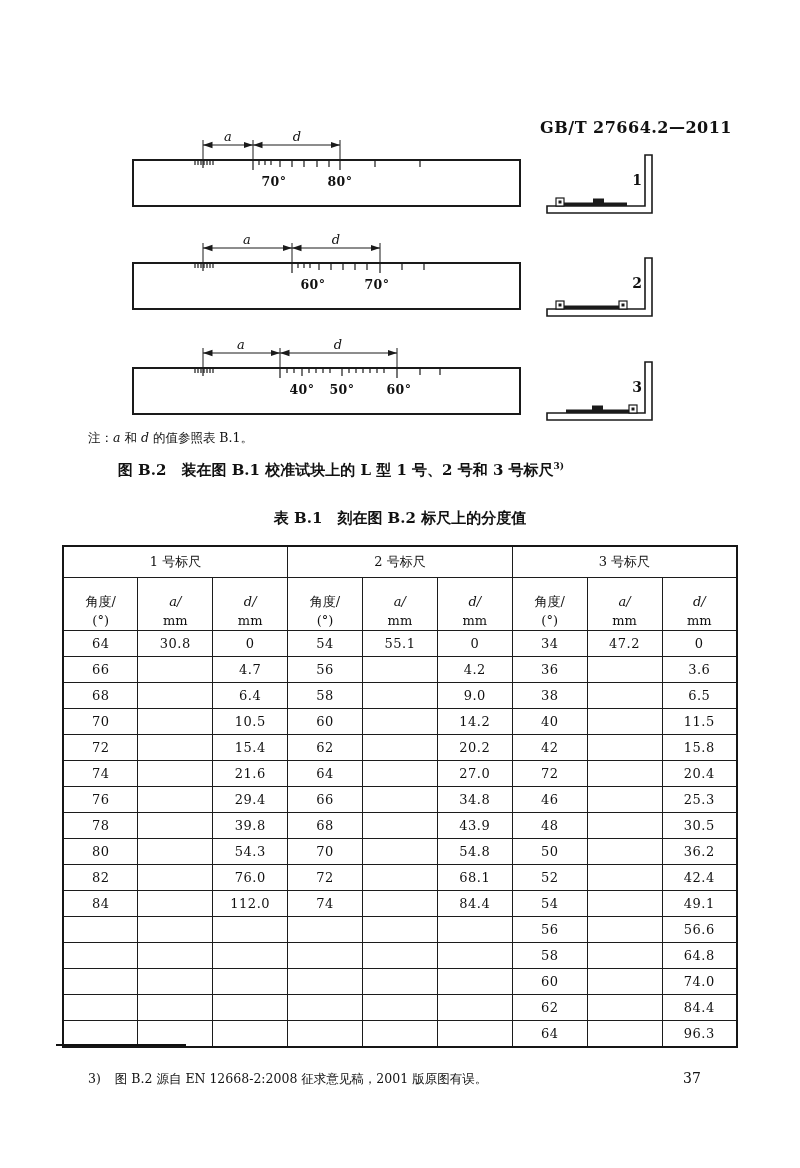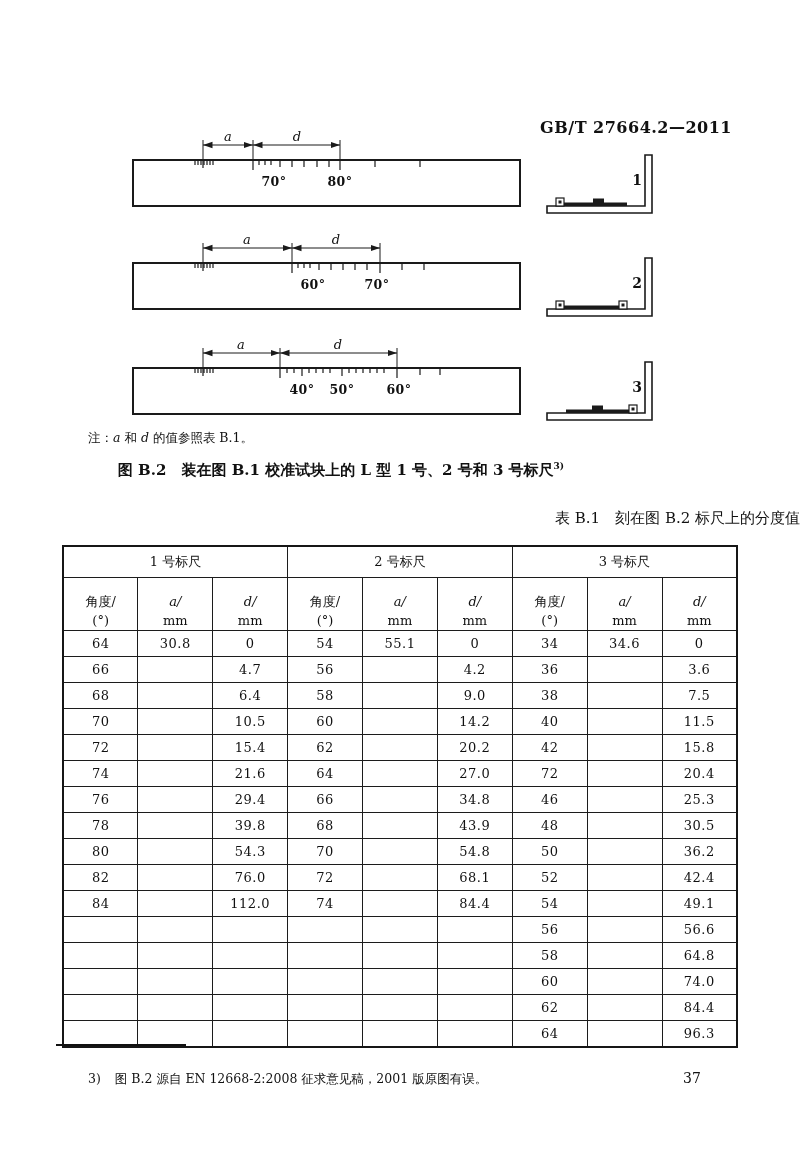--- a/index.html
+++ b/index.html
@@ -26,22 +26,22 @@
   .ang { font-size:12.5px; font-weight:600; text-anchor:middle; letter-spacing:0.5px; }
   .side-num { font-size:14px; font-weight:700; text-anchor:end; }
   .note-line { position:absolute; left:88px; top:430px; font-size:12.5px; }
   .note-line i { font-family:"DejaVu Serif","Liberation Serif",serif; }
   .fig-caption {
     position:absolute; top:461px; left:0; width:682px; text-align:center;
     font-weight:700; font-size:15px;
   }
   .fig-caption sup { font-size:9px; }
   .tbl-caption {
-    position:absolute; top:509px; left:0; width:800px; text-align:right;
-    font-weight:400; font-size:15px;
+    position:absolute; top:509px; left:0; width:800px; text-align:center;
+    font-weight:700; font-size:15px;
   }
   table.tbl {
     position:absolute; left:62px; top:545px; width:676px;
     border-collapse:collapse; table-layout:fixed; font-size:13px;
     border:2px solid #161616;
   }
   table.tbl th, table.tbl td {
     border:1px solid #1c1c1c; text-align:center; padding:0;
     font-weight:400; color:#111;
   }
@@ -271,21 +271,21 @@
     </thead>
     <tbody>
         <tr>
           <td>64</td>
           <td>30.8</td>
           <td>0</td>
           <td>54</td>
           <td>55.1</td>
           <td>0</td>
           <td>34</td>
-          <td>34.6</td>
+          <td>47.2</td>
           <td>0</td>
         </tr>
         <tr>
           <td>66</td>
           <td></td>
           <td>4.7</td>
           <td>56</td>
           <td></td>
           <td>4.2</td>
           <td>36</td>
@@ -294,21 +294,21 @@
         </tr>
         <tr>
           <td>68</td>
           <td></td>
           <td>6.4</td>
           <td>58</td>
           <td></td>
           <td>9.0</td>
           <td>38</td>
           <td></td>
-          <td>7.5</td>
+          <td>6.5</td>
         </tr>
         <tr>
           <td>70</td>
           <td></td>
           <td>10.5</td>
           <td>60</td>
           <td></td>
           <td>14.2</td>
           <td>40</td>
           <td></td>

